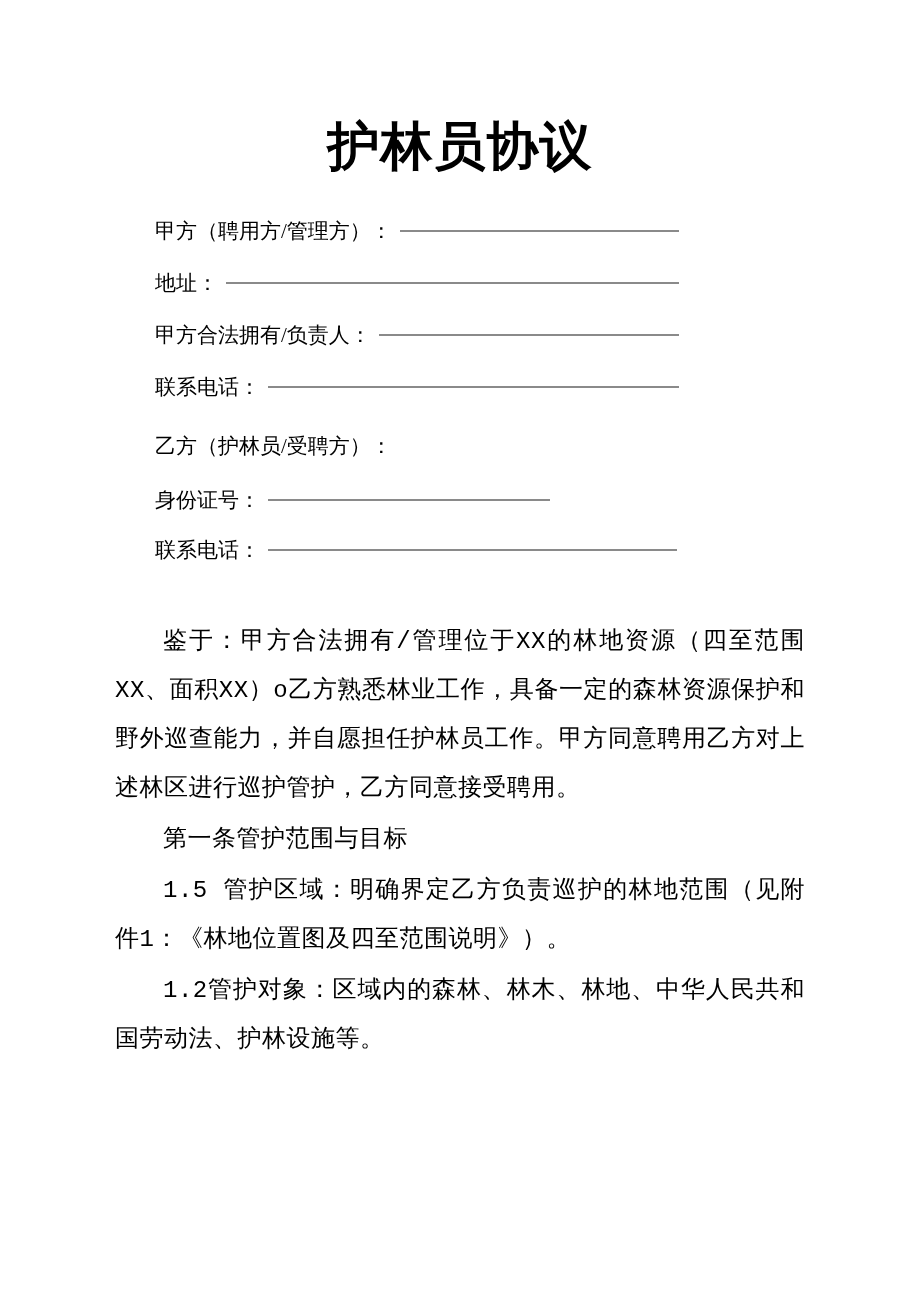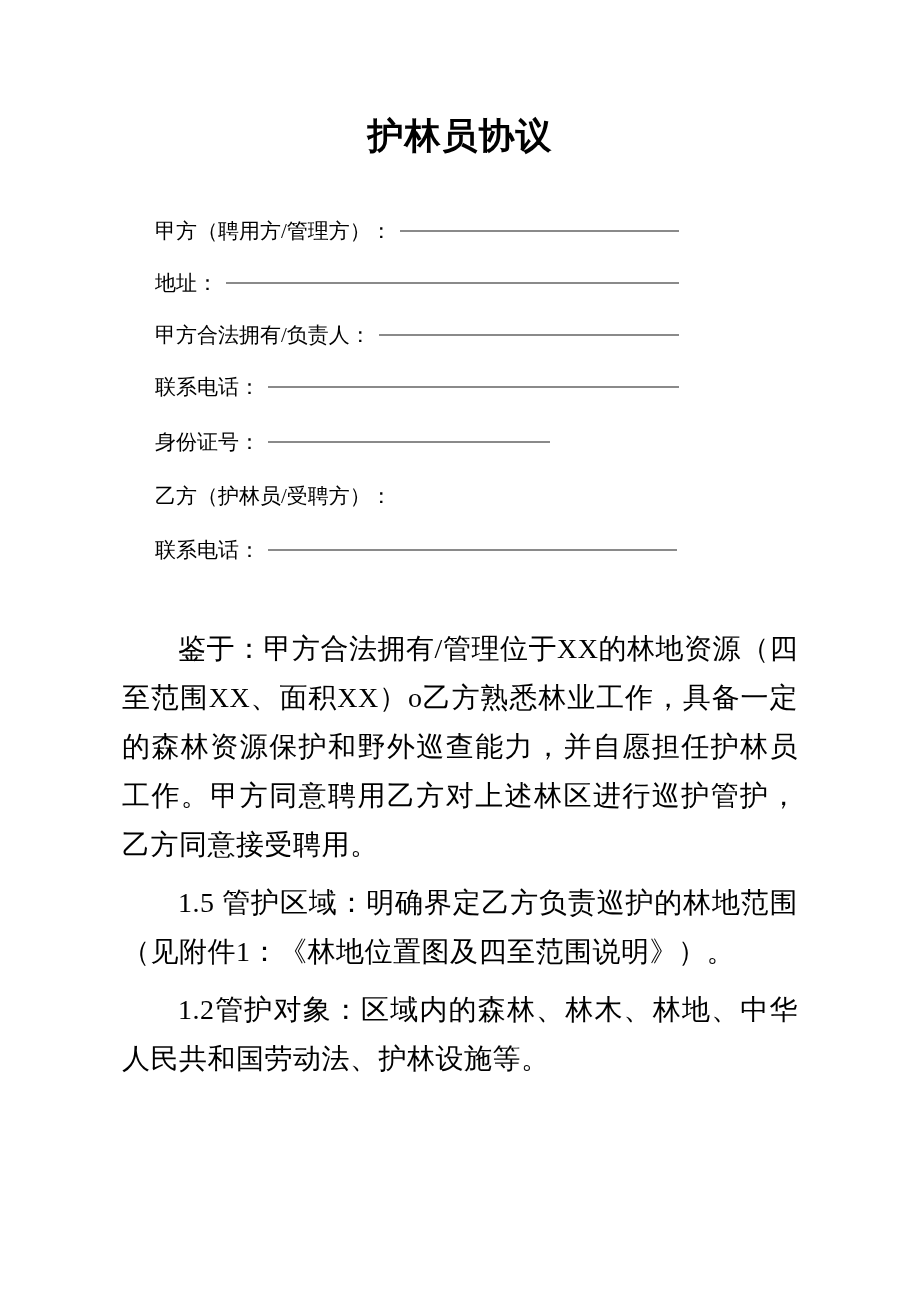--- a/index.html
+++ b/index.html
@@ -17,21 +17,21 @@
     overflow: hidden;
   }
   .doc-title {
     position: absolute;
     top: 112px;
     left: 0;
     width: 100%;
     text-align: center;
     font-family: "DejaVu Sans", sans-serif;
     font-weight: 700;
-    font-size: 36px;
+    font-size: 52px;
     letter-spacing: 1px;
     margin: 0;
   }
   .form-block {
     position: absolute;
     left: 155px;
   }
   .form-a { top: 206px; width: 524px; }
   .form-b { top: 418px; width: 522px; }
   .field-row {
@@ -54,26 +54,27 @@
   }
   .field-row.short { width: 395px; }
   .field-row.heading-row { height: 58px; }
   .paragraphs {
     position: absolute;
     top: 615px;
     left: 113px;
     width: 694px;
   }
   .paragraphs p {
-    margin: 9px;
-    font-size: 28px;
+    margin: 2px;
+    font-size: 24px;
     line-height: 49px;
     text-align: justify;
     text-indent: 2em;
     letter-spacing: 0.5px;
+    font-family: Liberation Mono, monospace;
   }
 </style>
 </head>
 <body>
 
 <div class="page">
 
   <h1 class="doc-title">护林员协议</h1>
 
   <div class="form-block form-a">
@@ -89,32 +90,33 @@
       <span class="label">甲方合法拥有/负责人：</span>
       <span class="blank"></span>
     </div>
     <div class="field-row">
       <span class="label">联系电话：</span>
       <span class="blank"></span>
     </div>
   </div>
 
   <div class="form-block form-b">
+    <div class="field-row heading-row">
+      <span class="label">乙方（护林员/受聘方）：</span>
+    </div>
     <div class="field-row short">
       <span class="label">身份证号：</span>
       <span class="blank"></span>
-    </div>
-    <div class="field-row heading-row">
-      <span class="label">乙方（护林员/受聘方）：</span>
     </div>
     <div class="field-row">
       <span class="label">联系电话：</span>
       <span class="blank"></span>
     </div>
   </div>
 
   <div class="paragraphs">
     <p>鉴于：甲方合法拥有/管理位于XX的林地资源（四至范围XX、面积XX）o乙方熟悉林业工作，具备一定的森林资源保护和野外巡查能力，并自愿担任护林员工作。甲方同意聘用乙方对上述林区进行巡护管护，乙方同意接受聘用。</p>
+    <p>第一条管护范围与目标</p>
     <p>1.5 管护区域：明确界定乙方负责巡护的林地范围（见附件1：《林地位置图及四至范围说明》）。</p>
     <p>1.2管护对象：区域内的森林、林木、林地、中华人民共和国劳动法、护林设施等。</p>
   </div>
 
 </div>
 
 </body></html>

